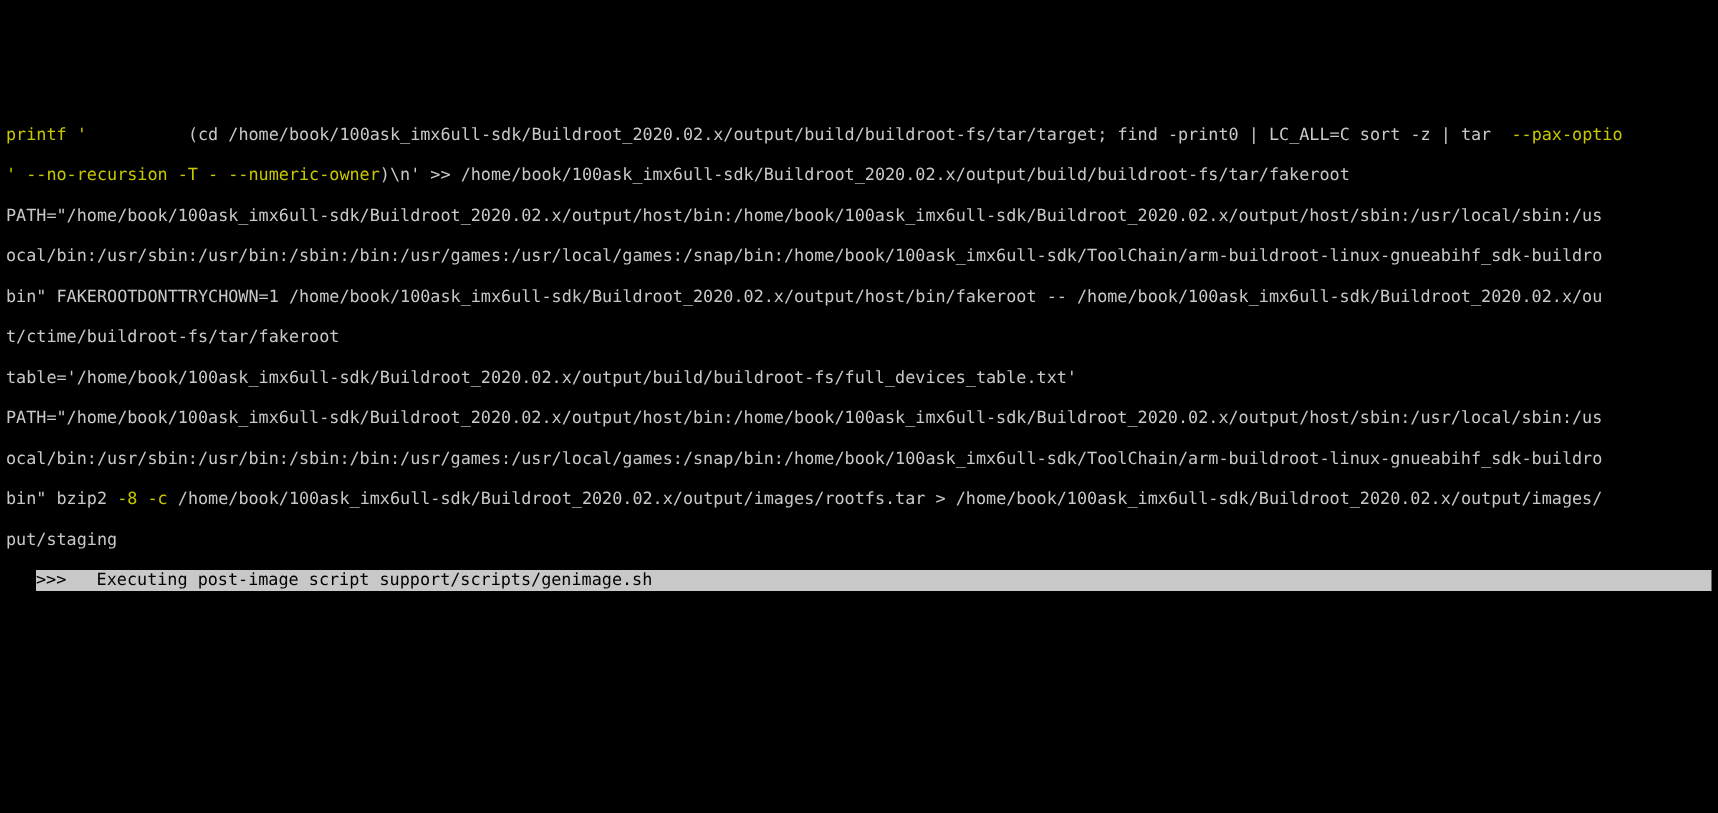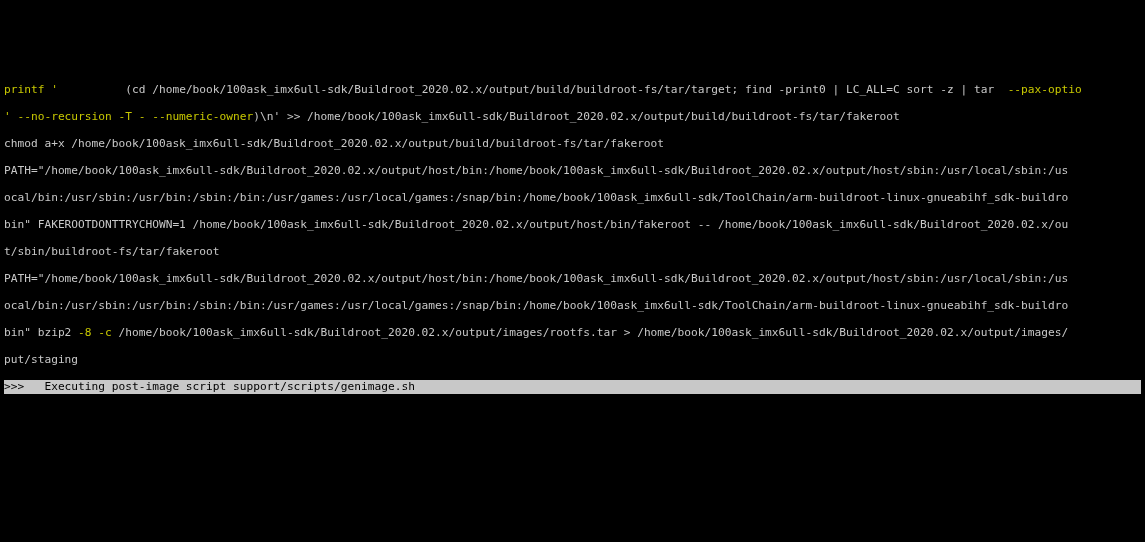--- a/index.html
+++ b/index.html
@@ -16,36 +16,37 @@
     white-space: pre;
   }
   .term {
     padding: 2px 4px;
   }
   .yl { color: #c8c800; }
   .gry{ color:#c8c8c8; }
   .hl {
     background:#c8c8c8;
     color:#000;
+    margin-left:20px;
   }
   .ln { display:block; }
 </style>
 </head>
 <body>
 
 
 
 <div class="term">
 <span class="ln"><span class="yl">printf '</span><span class="gry"> </span>         <span>(cd /home/book/100ask_imx6ull-sdk/Buildroot_2020.02.x/output/build/buildroot-fs/tar/target; find -print0 | LC_ALL=C sort -z | tar </span> <span class="yl">--pax-optio</span></span>
 <span class="ln"><span class="yl">' --no-recursion -T - --numeric-owner</span><span>)\n' &gt;&gt; /home/book/100ask_imx6ull-sdk/Buildroot_2020.02.x/output/build/buildroot-fs/tar/fakeroot</span></span>
-<span class="ln">chmod a+x /home/book/100ask_imx6ull-sdk/Buildroot_2020.02.x/output/build/buildroot-fs/tar/fakeroot</span>
 <span class="ln">PATH="/home/book/100ask_imx6ull-sdk/Buildroot_2020.02.x/output/host/bin:/home/book/100ask_imx6ull-sdk/Buildroot_2020.02.x/output/host/sbin:/usr/local/sbin:/us</span>
 <span class="ln">ocal/bin:/usr/sbin:/usr/bin:/sbin:/bin:/usr/games:/usr/local/games:/snap/bin:/home/book/100ask_imx6ull-sdk/ToolChain/arm-buildroot-linux-gnueabihf_sdk-buildro</span>
 <span class="ln">bin" FAKEROOTDONTTRYCHOWN=1 /home/book/100ask_imx6ull-sdk/Buildroot_2020.02.x/output/host/bin/fakeroot -- /home/book/100ask_imx6ull-sdk/Buildroot_2020.02.x/ou</span>
-<span class="ln">t/sbin/buildroot-fs/tar/fakeroot</span>
+<span class="ln">t/ctime/buildroot-fs/tar/fakeroot</span>
+<span class="ln">table='/home/book/100ask_imx6ull-sdk/Buildroot_2020.02.x/output/build/buildroot-fs/full_devices_table.txt'</span>
 <span class="ln">PATH="/home/book/100ask_imx6ull-sdk/Buildroot_2020.02.x/output/host/bin:/home/book/100ask_imx6ull-sdk/Buildroot_2020.02.x/output/host/sbin:/usr/local/sbin:/us</span>
 <span class="ln">ocal/bin:/usr/sbin:/usr/bin:/sbin:/bin:/usr/games:/usr/local/games:/snap/bin:/home/book/100ask_imx6ull-sdk/ToolChain/arm-buildroot-linux-gnueabihf_sdk-buildro</span>
 <span class="ln"><span>bin" bzip2 </span><span class="yl">-8 -c</span><span> /home/book/100ask_imx6ull-sdk/Buildroot_2020.02.x/output/images/rootfs.tar &gt; /home/book/100ask_imx6ull-sdk/Buildroot_2020.02.x/output/images/</span></span>
 <span class="ln">put/staging</span>
 <span class="ln hl">&gt;&gt;&gt;   Executing post-image script support/scripts/genimage.sh</span>
 
 
 
 
 

